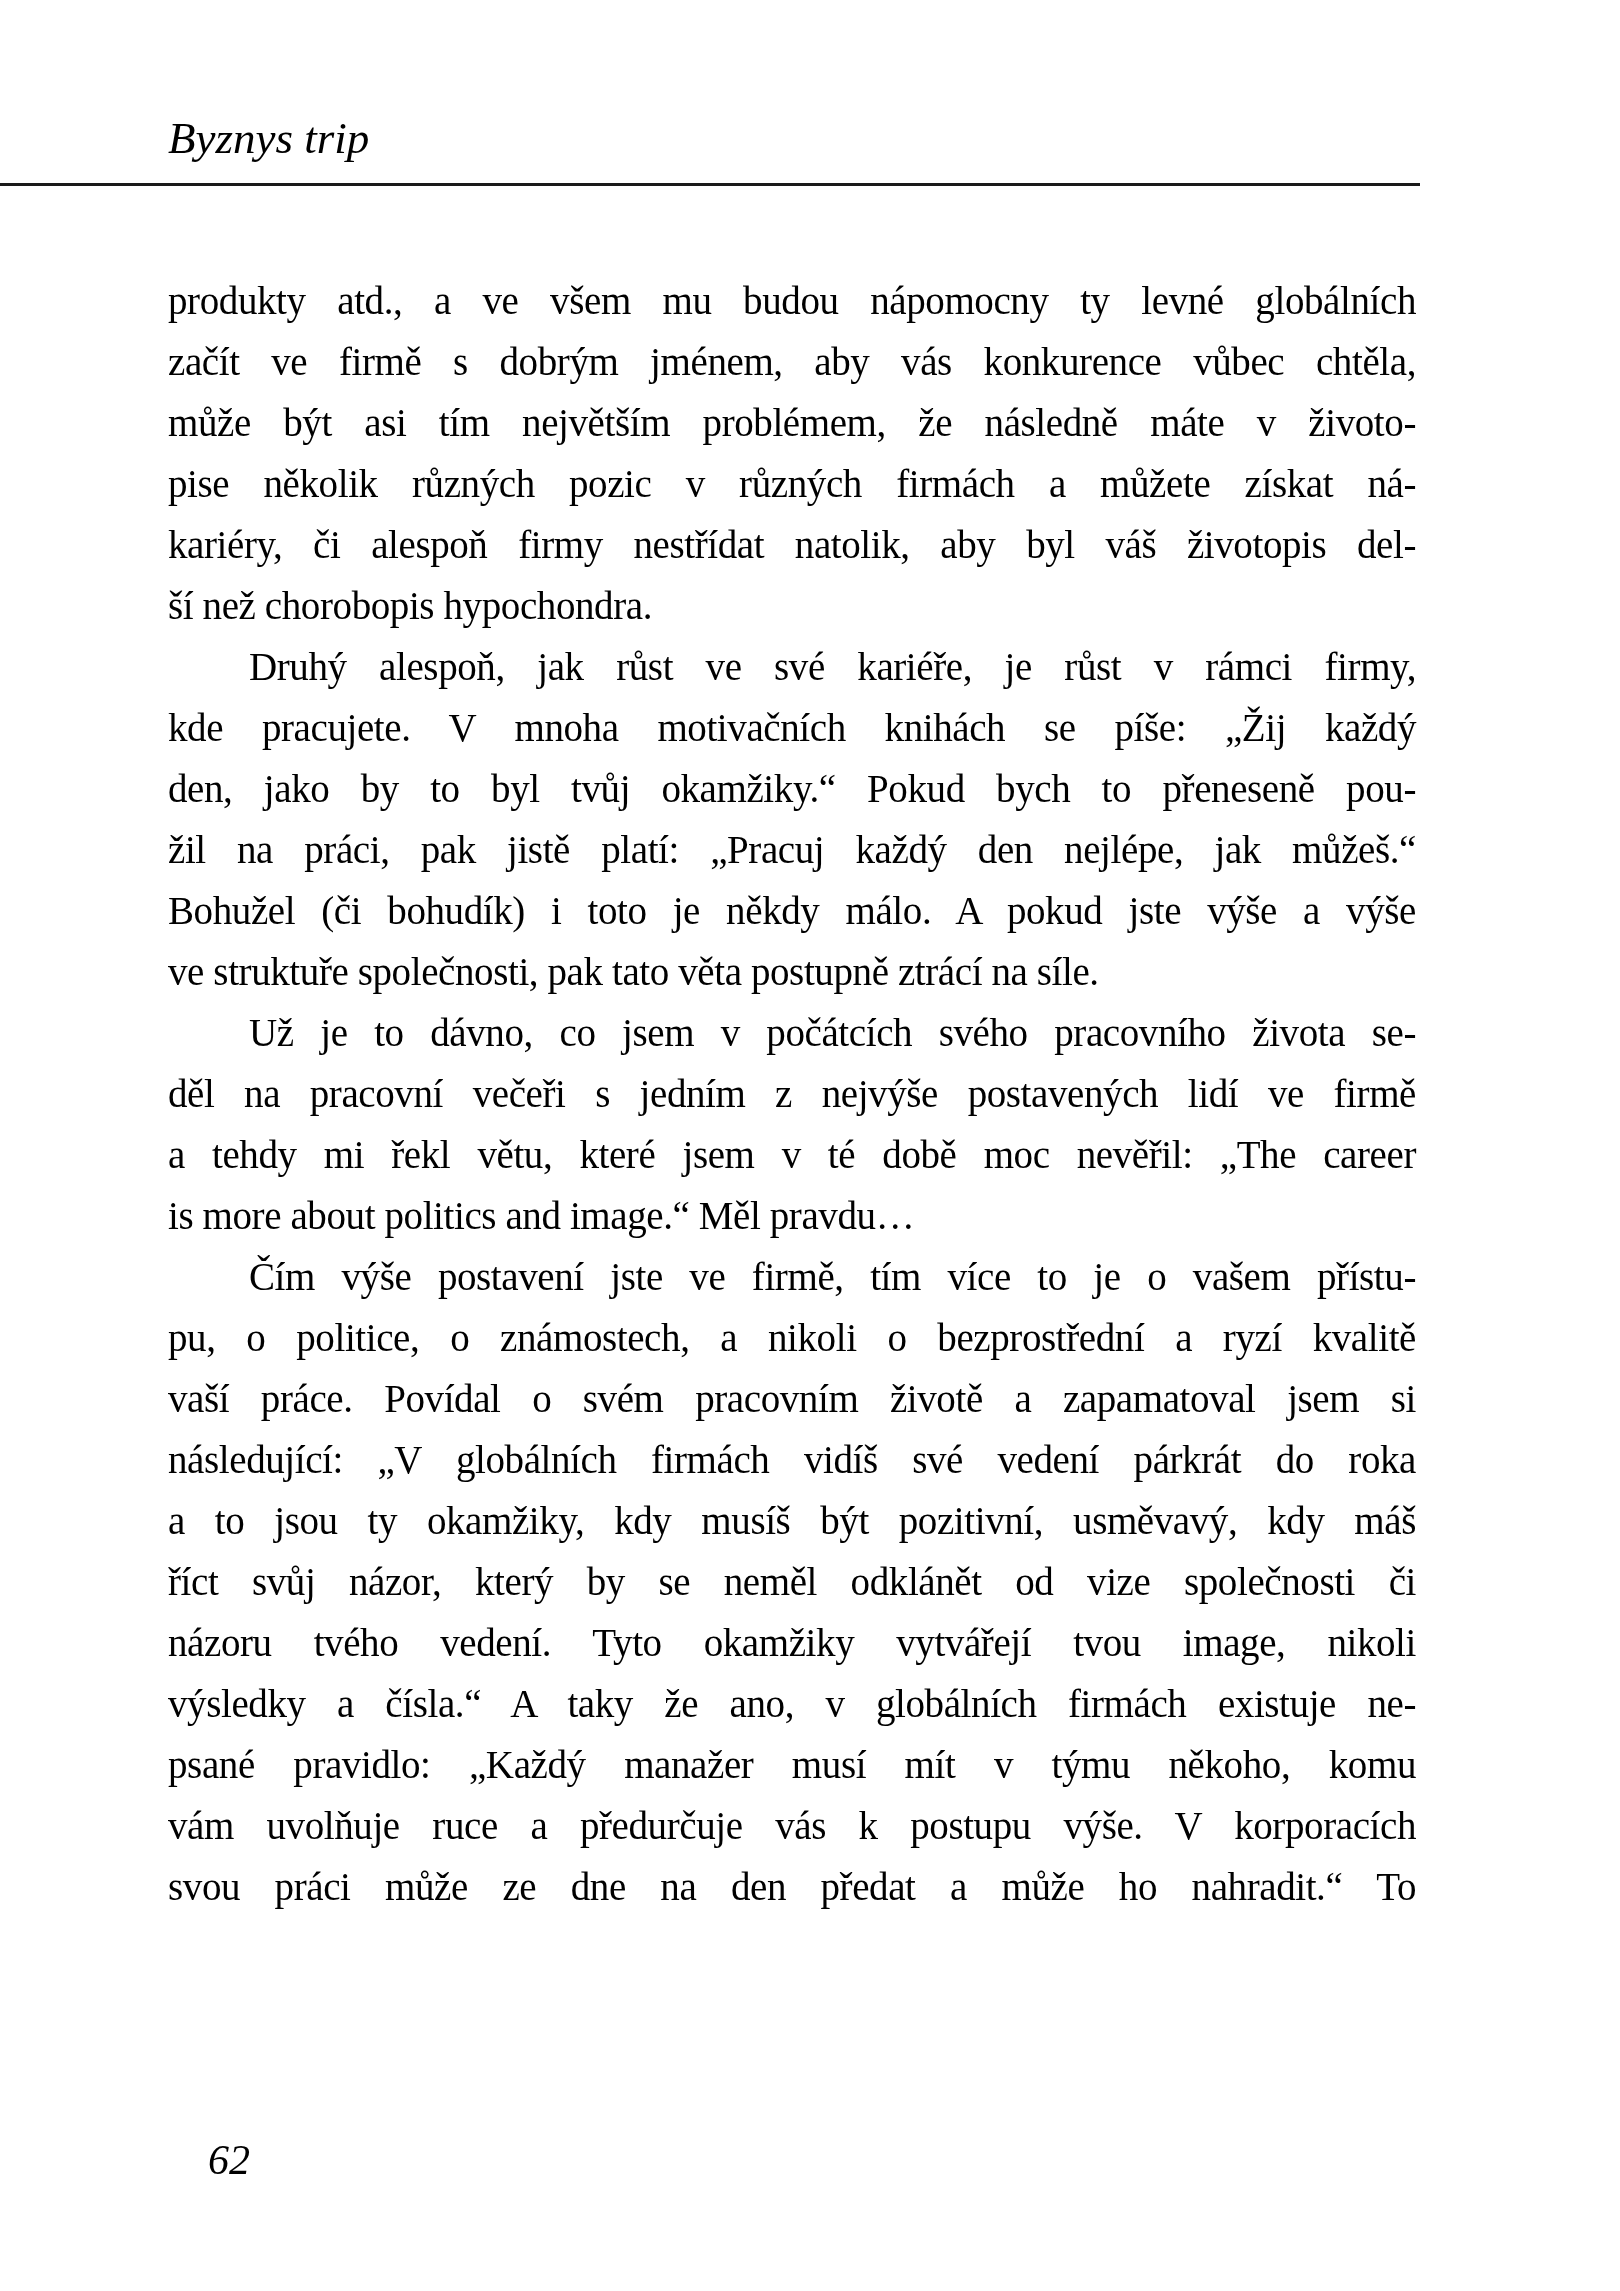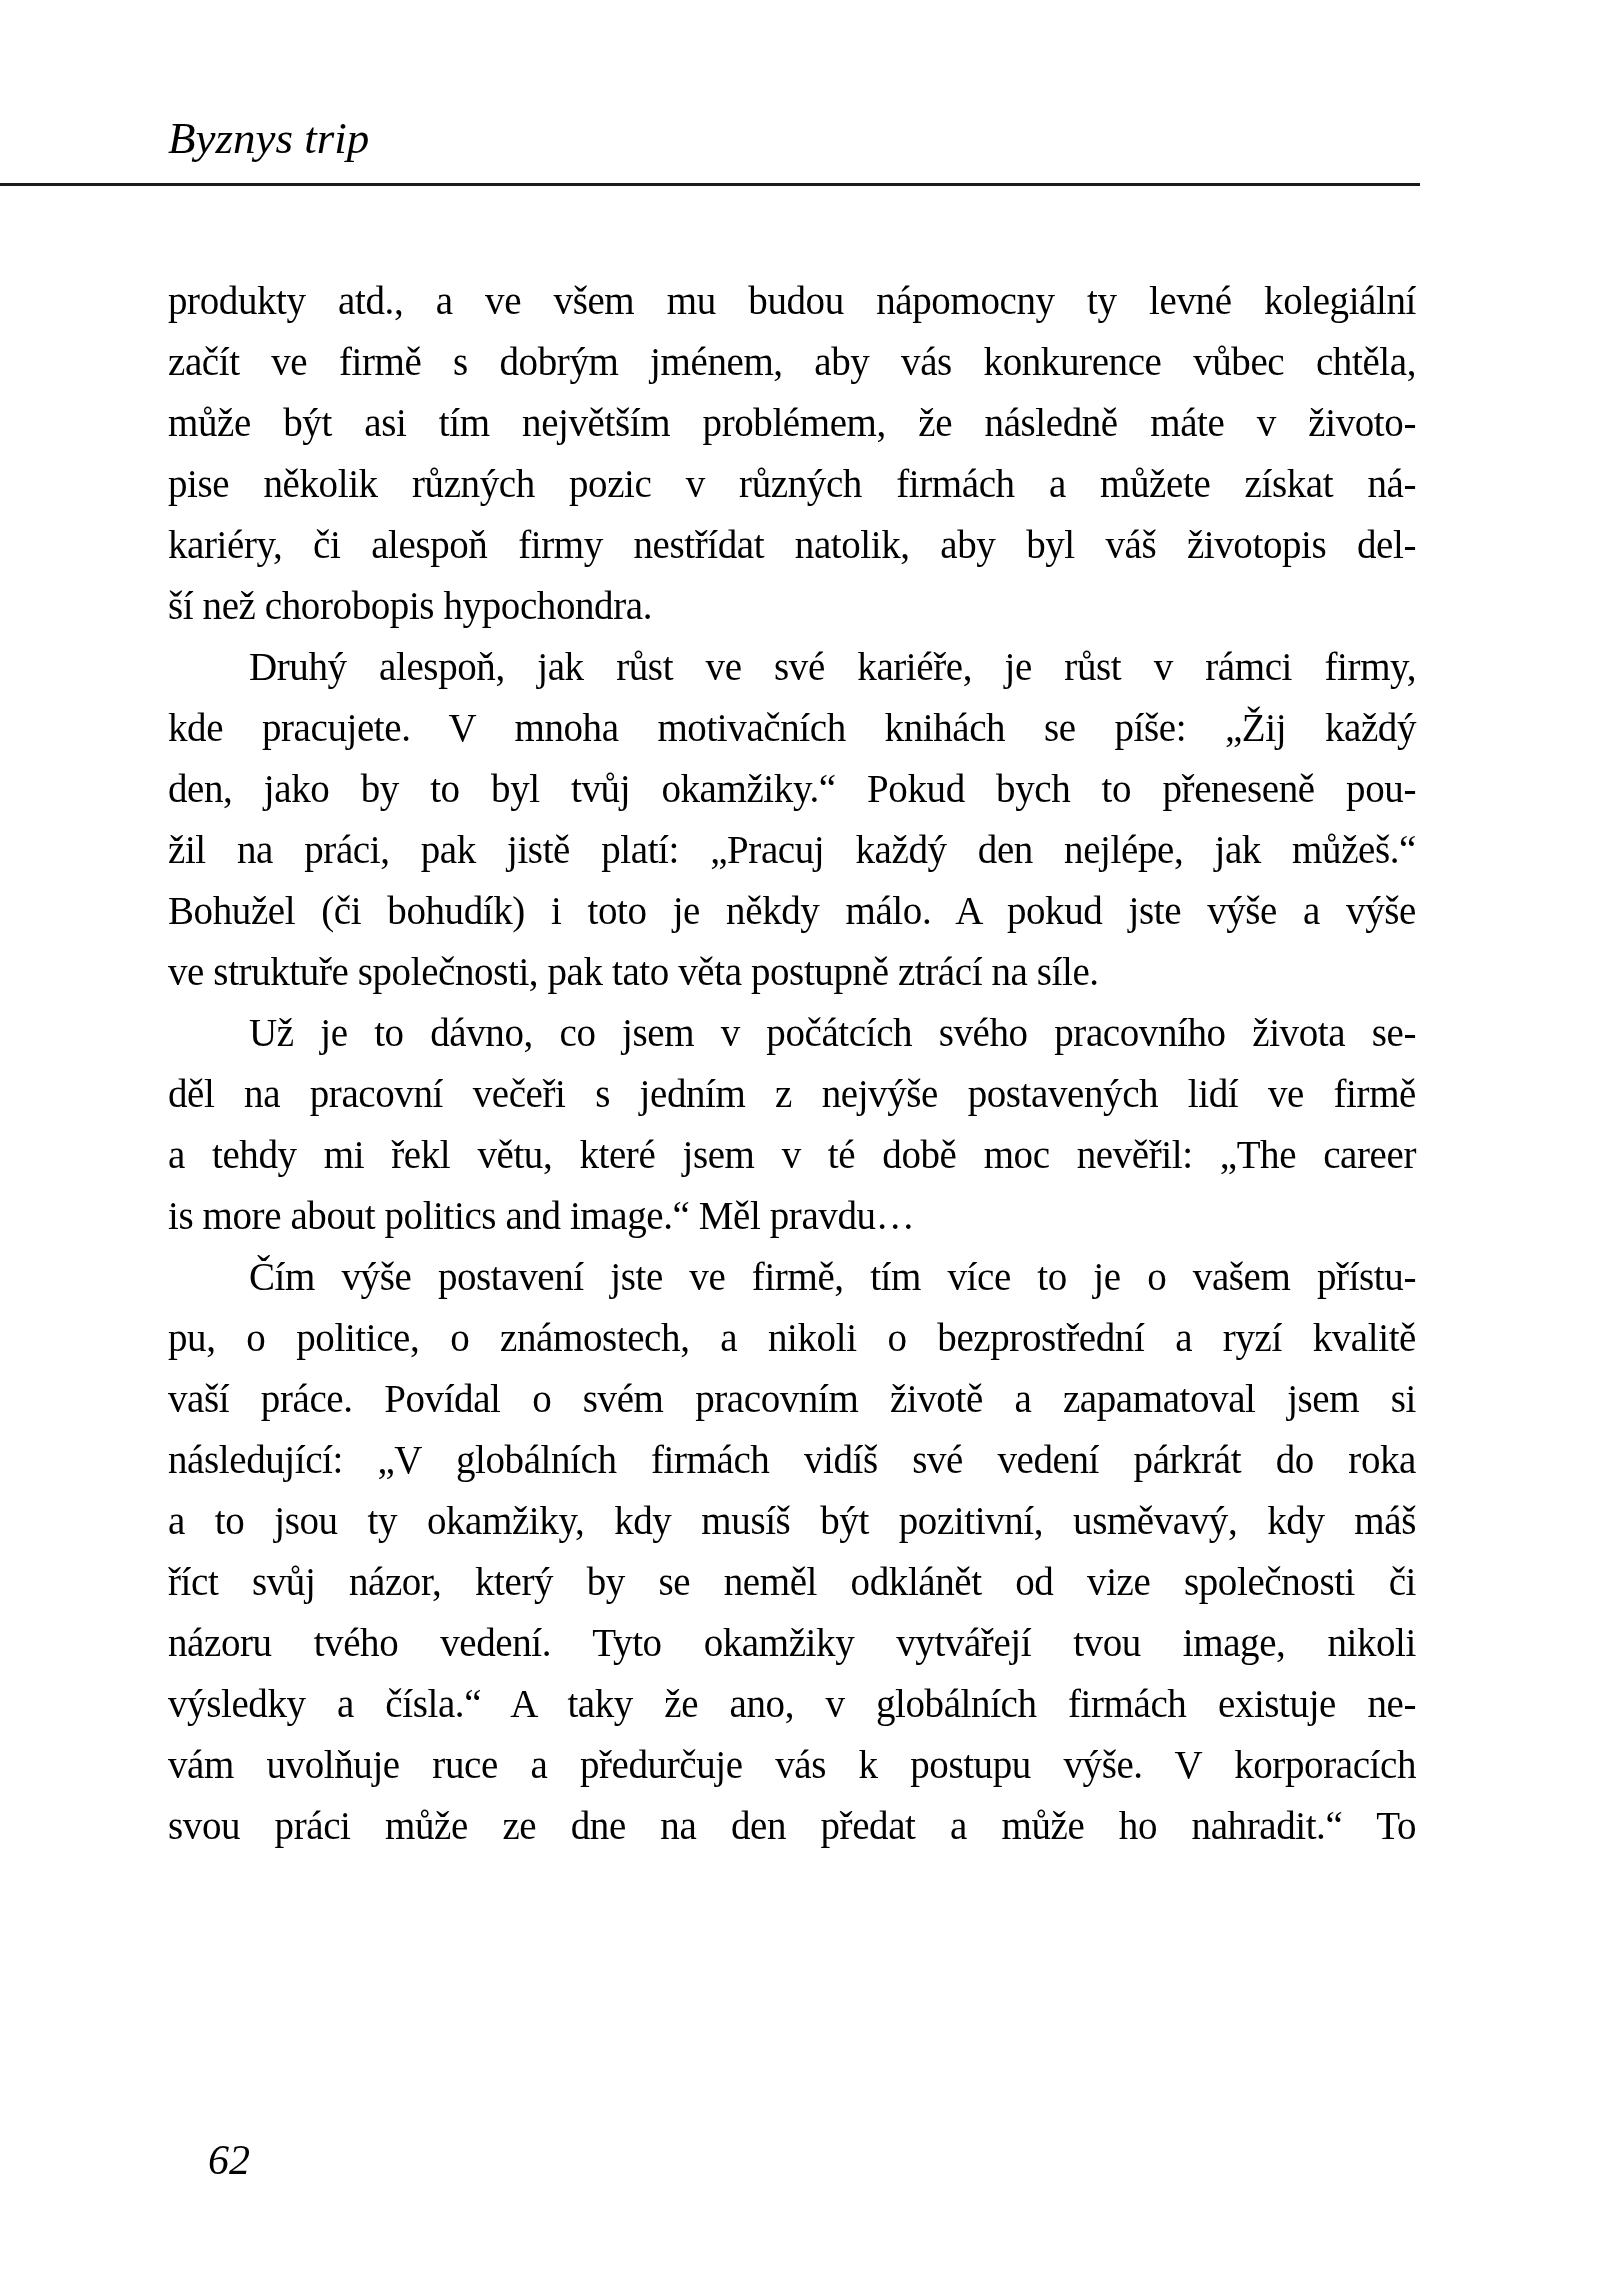--- a/index.html
+++ b/index.html
@@ -58,21 +58,21 @@
 </style>
 </head>
 <body>
 
 <div id="page">
   <div id="running-header">Byznys trip</div>
 
   <div id="header-rule"></div>
 
   <div id="body-text">
-      <div class="line">produkty atd., a ve všem mu budou nápomocny ty levné kolegiální</div>
+      <div class="line">produkty atd., a ve všem mu budou nápomocny ty levné globálních</div>
       <div class="line">začít ve firmě s dobrým jménem, aby vás konkurence vůbec chtěla,</div>
       <div class="line">může být asi tím největším problémem, že následně máte v životo-</div>
       <div class="line">pise několik různých pozic v různých firmách a můžete získat ná-</div>
       <div class="line">kariéry, či alespoň firmy nestřídat natolik, aby byl váš životopis del-</div>
       <div class="line para-end">ší než chorobopis hypochondra.</div>
       <div class="line indent">Druhý alespoň, jak růst ve své kariéře, je růst v rámci firmy,</div>
       <div class="line">kde pracujete. V mnoha motivačních knihách se píše: „Žij každý</div>
       <div class="line">den, jako by to byl tvůj okamžiky.“ Pokud bych to přeneseně pou-</div>
       <div class="line">žil na práci, pak jistě platí: „Pracuj každý den nejlépe, jak můžeš.“</div>
       <div class="line">Bohužel (či bohudík) i toto je někdy málo. A pokud jste výše a výše</div>
@@ -82,19 +82,20 @@
       <div class="line">a tehdy mi řekl větu, které jsem v té době moc nevěřil: „The career</div>
       <div class="line para-end">is more about politics and image.“ Měl pravdu…</div>
       <div class="line indent">Čím výše postavení jste ve firmě, tím více to je o vašem přístu-</div>
       <div class="line">pu, o politice, o známostech, a nikoli o bezprostřední a ryzí kvalitě</div>
       <div class="line">vaší práce. Povídal o svém pracovním životě a zapamatoval jsem si</div>
       <div class="line">následující: „V globálních firmách vidíš své vedení párkrát do roka</div>
       <div class="line">a to jsou ty okamžiky, kdy musíš být pozitivní, usměvavý, kdy máš</div>
       <div class="line">říct svůj názor, který by se neměl odklánět od vize společnosti či</div>
       <div class="line">názoru tvého vedení. Tyto okamžiky vytvářejí tvou image, nikoli</div>
       <div class="line">výsledky a čísla.“ A taky že ano, v globálních firmách existuje ne-</div>
+      <div class="line">psané pravidlo: „Každý manažer musí mít v týmu někoho, komu</div>
       <div class="line">vám uvolňuje ruce a předurčuje vás k postupu výše. V korporacích</div>
       <div class="line">svou práci může ze dne na den předat a může ho nahradit.“ To</div>
     </div>
 
   <div id="page-number">62</div>
 </div>
 
 
 </body></html>

